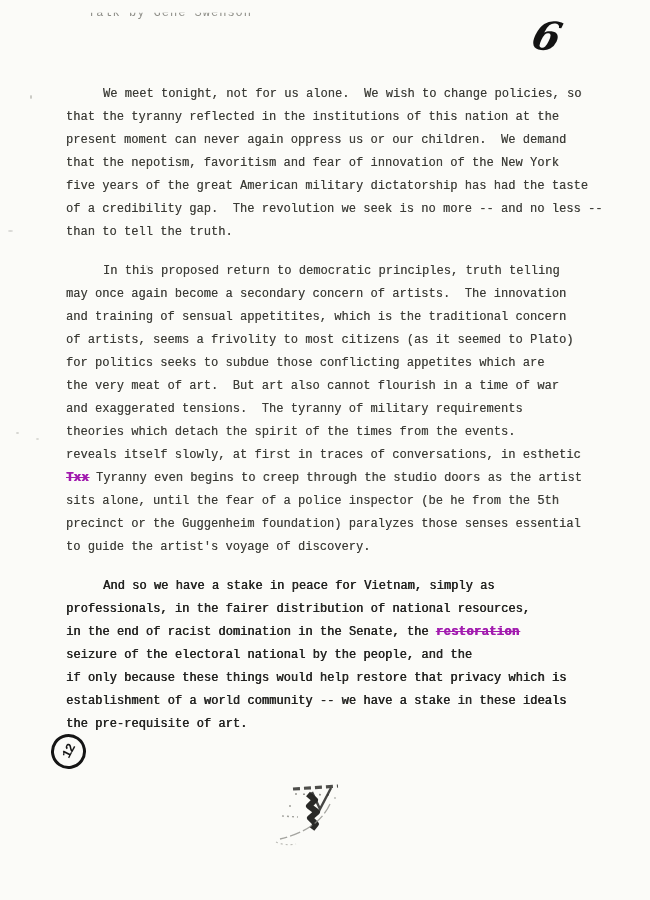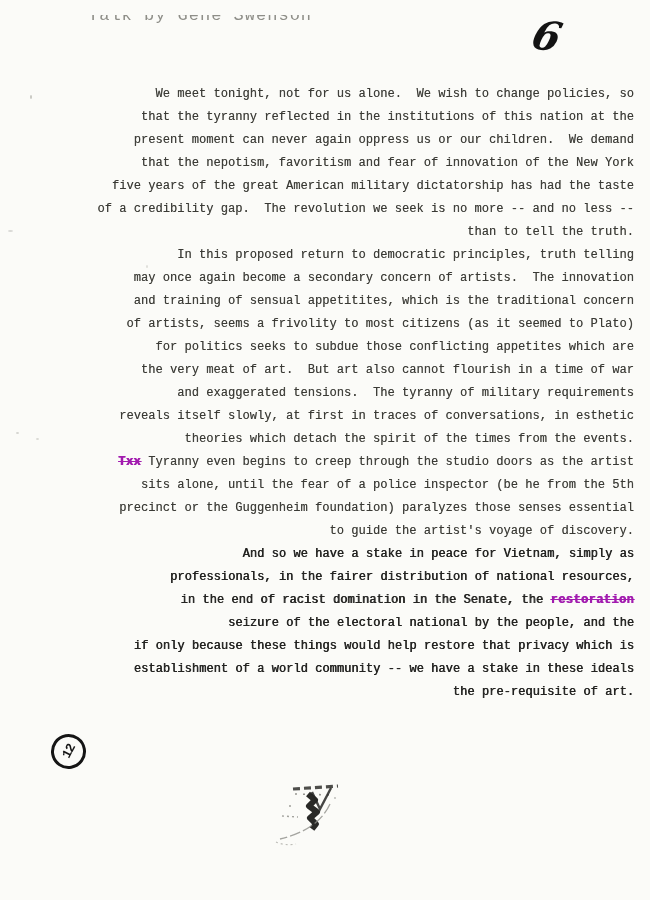--- a/index.html
+++ b/index.html
@@ -13,50 +13,50 @@
     position:relative;width:650px;height:900px;
     background:#fbfbf8;
     overflow:hidden;
   }
   
   .cutoff-wrap{
     position:absolute;left:0;top:6px;width:420px;height:18px;overflow:hidden;
   }
   .cutoff-text{
     position:absolute;left:88px;top:0;
-    font-size:17px;letter-spacing:1px;color:#8e8e88;
+    font-size:12px;letter-spacing:1px;color:#8e8e88;
     clip-path:inset(48% 0 0 0);
     filter:blur(0.5px);
     white-space:pre;
   }
   .page-number{
     position:absolute;left:533px;top:16px;
     font-family:"DejaVu Serif",serif;
     font-style:italic;font-weight:bold;
     font-size:40px;color:#131313;
     transform:rotate(7deg) skewX(-8deg);
     line-height:1;
   }
   .title{
     position:absolute;left:140px;top:50px;
     font-size:12px;letter-spacing:0.75px;
     color:#3a3a35;white-space:pre;
     text-shadow:0.3px 0 0 rgba(58,58,53,0.55);
   }
   .text-col{
-    position:absolute;left:74px;top:83px;width:560px;text-align:right;
+    position:absolute;left:66px;top:83px;width:560px;
   }
   .line{
     height:23px;line-height:23px;
     font-size:12px;letter-spacing:0.05px;
     color:#3a3a35;white-space:pre;
     text-shadow:0.3px 0 0 rgba(58,58,53,0.55);
   }
   .indent{padding-left:37px;}
-  .pbreak{margin-top:0;}
+  .pbreak{margin-top:16px;}
   .heavy{
     color:#232321;
     text-shadow:0.55px 0 0 currentColor;
   }
   .strike{
     font-weight:bold;
     text-decoration:line-through;
     color:#a21caf;
     text-shadow:0.7px 0 0 currentColor;
     letter-spacing:0.4px;
@@ -114,22 +114,22 @@
     <div class="line">of a credibility gap.  The revolution we seek is no more -- and no less --</div>
     <div class="line">than to tell the truth.</div>
 
     <div class="line indent pbreak">In this proposed return to democratic principles, truth telling</div>
     <div class="line">may once again become a secondary concern of artists.  The innovation</div>
     <div class="line">and training of sensual appetitites, which is the traditional concern</div>
     <div class="line">of artists, seems a frivolity to most citizens (as it seemed to Plato)</div>
     <div class="line">for politics seeks to subdue those conflicting appetites which are</div>
     <div class="line">the very meat of art.  But art also cannot flourish in a time of war</div>
     <div class="line">and exaggerated tensions.  The tyranny of military requirements</div>
+    <div class="line">theories which detach the spirit of the times from the events.</div>
     <div class="line">reveals itself slowly, at first in traces of conversations, in esthetic</div>
-    <div class="line">theories which detach the spirit of the times from the events.</div>
     <div class="line"><span class="strike">Txx</span><span> Tyranny even begins to creep through the studio doors as the artist</span></div>
     <div class="line">sits alone, until the fear of a police inspector (be he from the 5th</div>
     <div class="line">precinct or the Guggenheim foundation) paralyzes those senses essential</div>
     <div class="line">to guide the artist's voyage of discovery.</div>
 
     <div class="line indent pbreak heavy">And so we have a stake in peace for Vietnam, simply as</div>
     <div class="line heavy">professionals, in the fairer distribution of national resources,</div>
     <div class="line heavy"><span>in the end of racist domination in the Senate, the </span><span class="strike">restoration</span></div>
     <div class="line heavy">seizure of the electoral national by the people, and the</div>
     <div class="line heavy">if only because these things would help restore that privacy which is</div>

